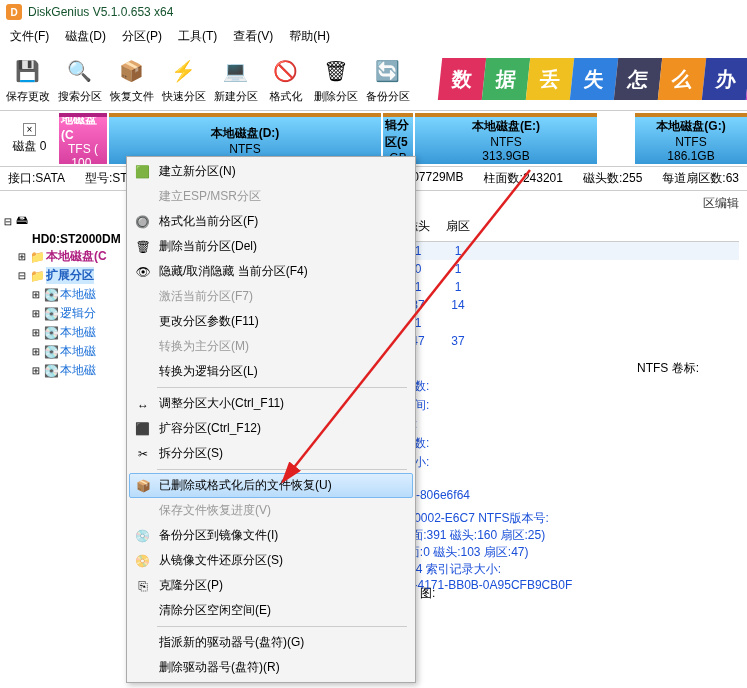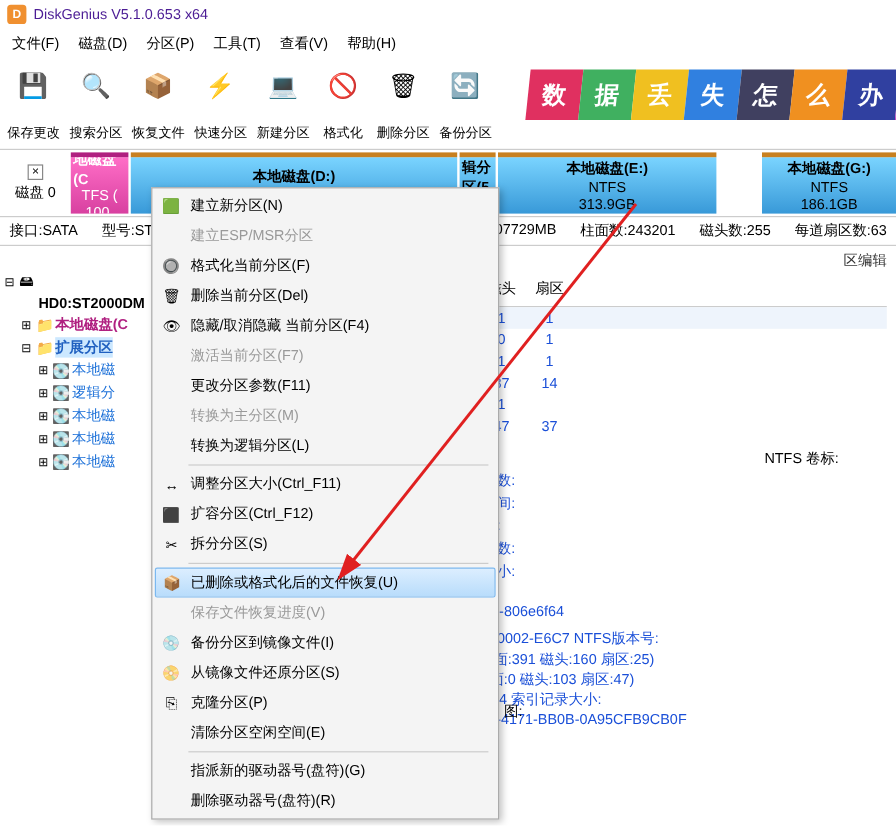--- a/index.html
+++ b/index.html
@@ -1,28 +1,28 @@
 <!DOCTYPE html>
 <html><head>
 <meta charset="utf-8">
 <style>
 * { margin: 0; padding: 0; box-sizing: border-box; font-family: "Microsoft YaHei", sans-serif; font-size: 12px; }
 body { background: #fff; width: 747px; height: 688px; overflow: hidden; position: relative; }
 
 .title-bar { display: flex; align-items: center; padding: 4px 6px; background: #fff; }
 .title-logo { width: 16px; height: 16px; background: #f09030; border-radius: 3px; margin-right: 6px; display: flex; align-items: center; justify-content: center; color: #fff; font-weight: bold; font-size: 10px; }
-.title-text { color: #4c1d95; }
+.title-text { color: #14532d; }
 
 .menu-bar { display: flex; padding: 2px 4px; gap: 4px; }
 .menu-item { padding: 2px 6px; cursor: pointer; }
 
 .toolbar { display: flex; padding: 4px 2px; border-bottom: 1px solid #ccc; }
 .tool-btn { display: flex; flex-direction: column; align-items: center; padding: 2px 4px; cursor: pointer; min-width: 48px; }
 .tool-icon { width: 32px; height: 32px; display: flex; align-items: center; justify-content: center; font-size: 20px; }
-.tool-label { font-size: 11px; margin-top: 16px; }
+.tool-label { font-size: 11px; margin-top: 2px; }
 
 .banner { height: 42px; display: flex; align-items: center; position: relative; }
 .banner-block { height: 100%; display: flex; align-items: center; justify-content: center; color: #fff; font-weight: bold; font-size: 20px; }
 
 .disk-row { display: flex; height: 56px; border-bottom: 1px solid #ccc; }
 .disk-label-area { width: 98px; padding: 4px; display: flex; flex-direction: column; justify-content: center; align-items: center; }
 .disk-label-x { border: 1px solid #888; padding: 0 3px; font-size: 10px; margin-bottom: 2px; }
 .partition-bar { flex: 1; display: flex; gap: 2px; padding: 2px 0; }
 .part-block { border-top: 4px solid; display: flex; flex-direction: column; align-items: center; justify-content: center; font-size: 11px; padding: 2px; overflow: hidden; }
 .part-c { background: linear-gradient(#ff6ec7, #d840a0); border-color: #b02080; color: #fff; width: 48px; }

